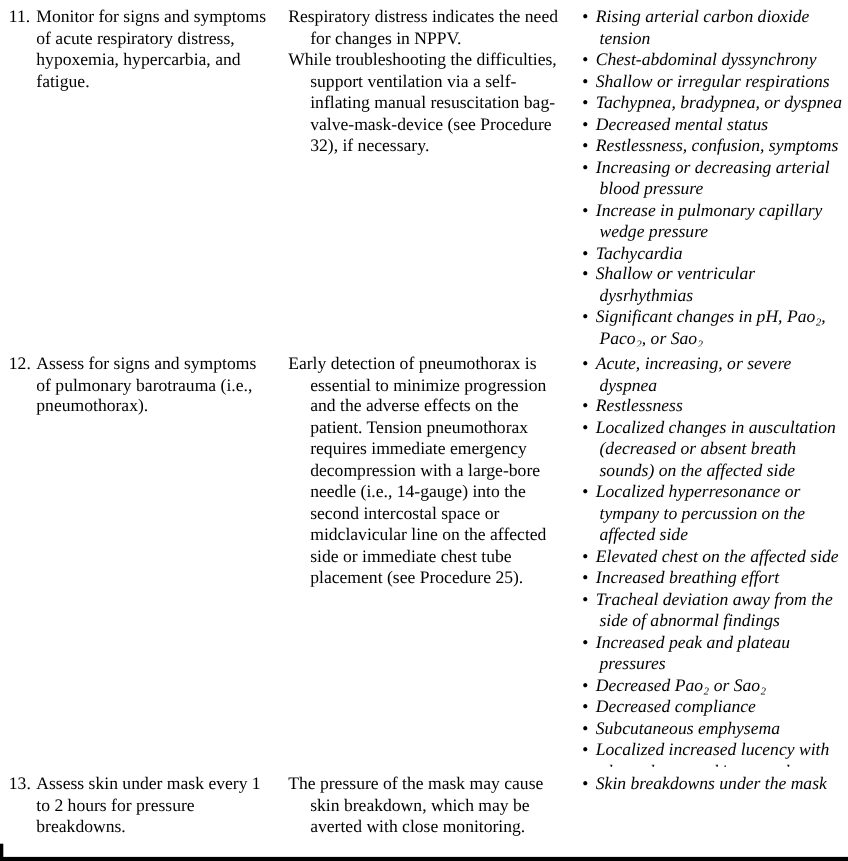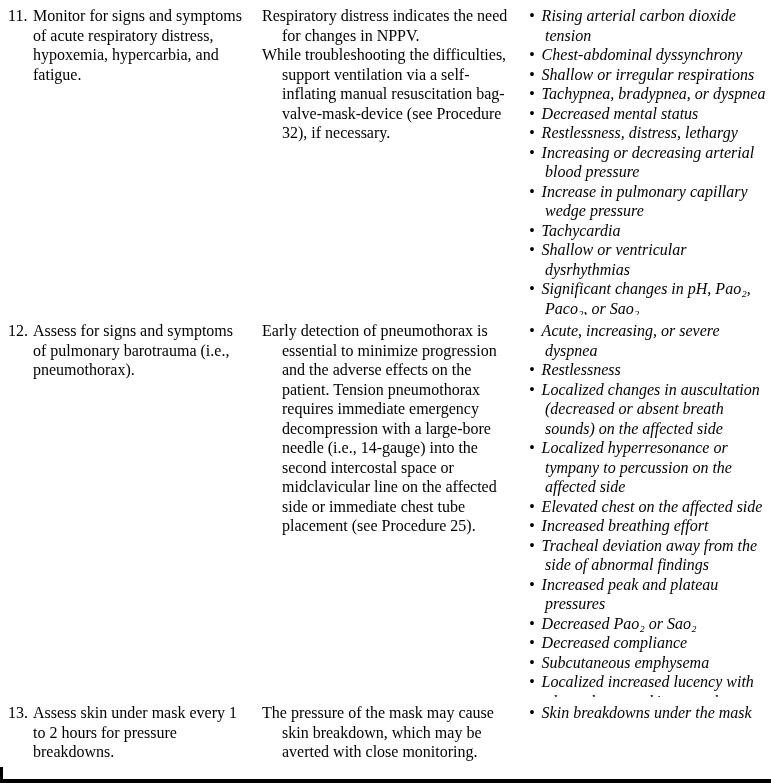--- a/index.html
+++ b/index.html
@@ -98,21 +98,21 @@
         <div class="para">Respiratory distress indicates the need for changes in NPPV.</div>
         <div class="para">While troubleshooting the difficulties, support ventilation via a self-inflating manual resuscitation bag-valve-mask-device (see Procedure 32), if necessary.</div>
       </div>
     <div class="cell obs-cell">
       <ul class="obs-list">
           <li>Rising arterial carbon dioxide tension</li>
           <li>Chest-abdominal dyssynchrony</li>
           <li>Shallow or irregular respirations</li>
           <li>Tachypnea, bradypnea, or dyspnea</li>
           <li>Decreased mental status</li>
-          <li>Restlessness, distress, lethargy</li>
+          <li>Restlessness, confusion, symptoms</li>
           <li>Increasing or decreasing arterial blood pressure</li>
           <li>Increase in pulmonary capillary wedge pressure</li>
           <li>Tachycardia</li>
           <li>Shallow or ventricular dysrhythmias</li>
           <li>Significant changes in pH, Pao₂, Paco₂, or Sao₂</li>
         </ul>
     </div>
   </div>
 
   <div class="row r1">

